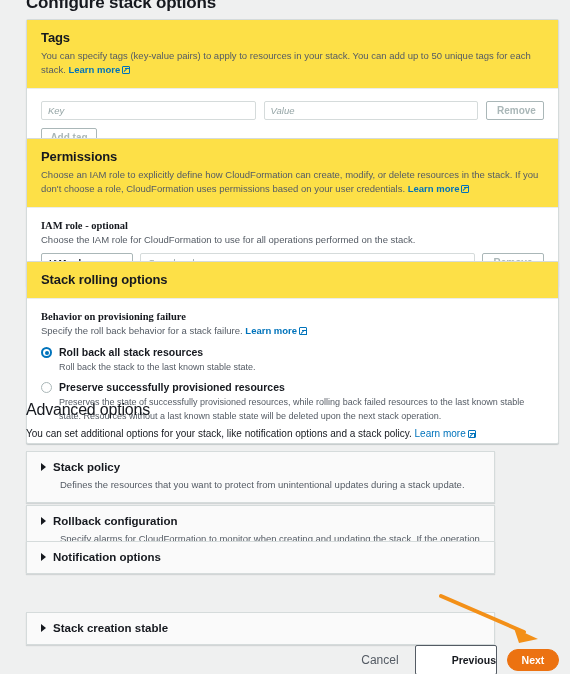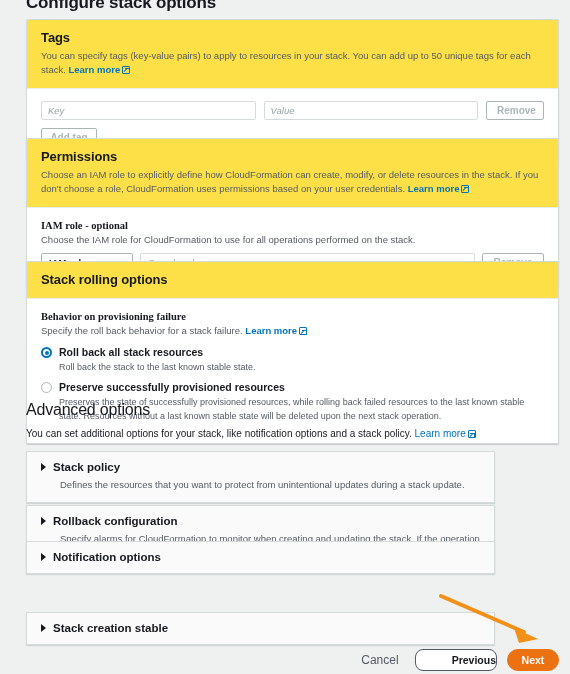--- a/index.html
+++ b/index.html
@@ -308,25 +308,25 @@
   .btn-cancel {
     background: none;
     border: none;
     font-family: Liberation Sans, sans-serif;
     font-size: 12px;
     color: #545b64;
     cursor: pointer;
     padding: 8px 6px;
   }
   .btn-prev {
-    height: 22px;
+    height: 30px;
     min-width: 62px;
     background: #fff;
     border: 1px solid #545b64;
-    border-radius: 8px;
+    border-radius: 2px;
     font-family: "Liberation Sans", sans-serif;
     font-size: 10.5px;
     font-weight: bold;
     color: #16191f;
     cursor: pointer;
     padding-left: 36px;
   }
   .btn-next {
     height: 22px;
     min-width: 52px;

